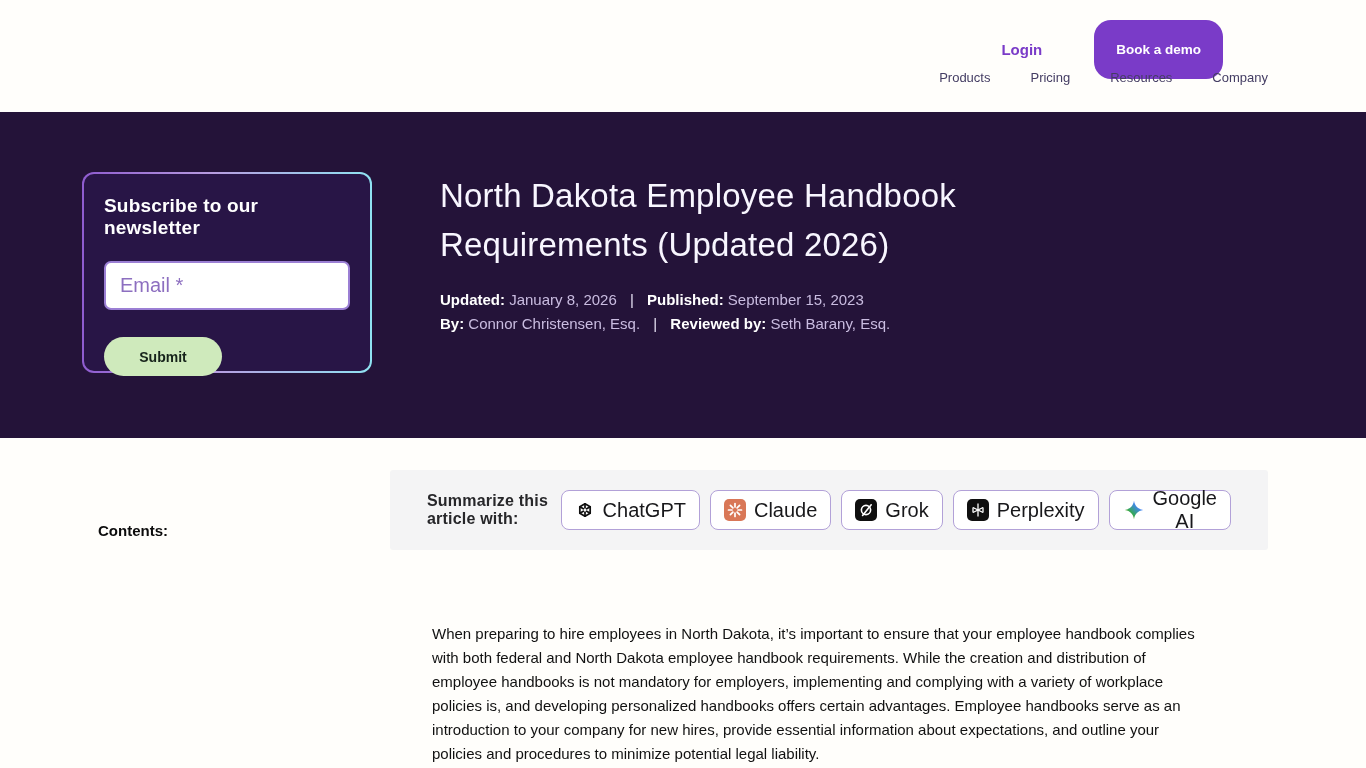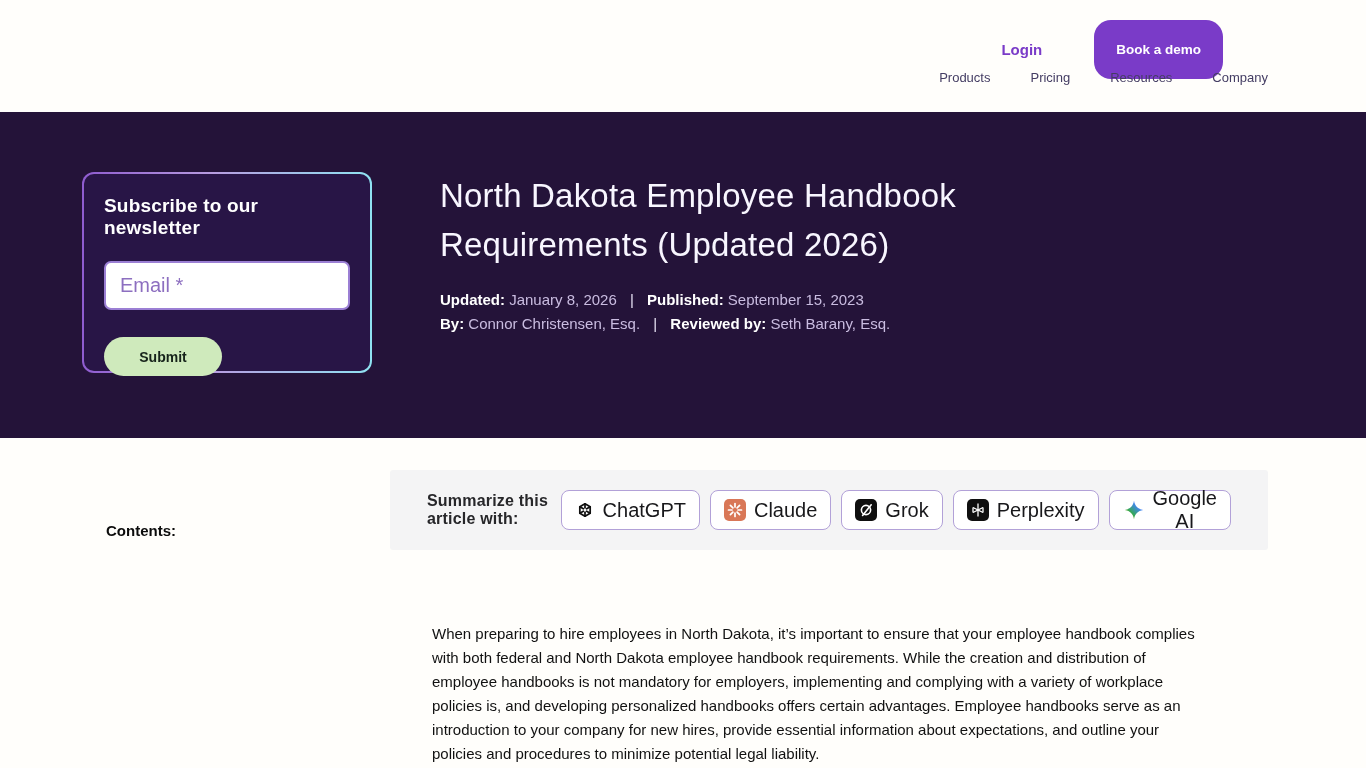--- a/index.html
+++ b/index.html
@@ -51,21 +51,21 @@
   .summarize-bar{position:absolute;left:390px;top:470px;width:878px;height:80px;background:var(--bar-bg);
     border-radius:3px;display:flex;align-items:center;padding:0 37px;}
   .summarize-label{font-size:16px;font-weight:700;color:#27272a;letter-spacing:.2px;}
   .ai-buttons{margin-left:auto;display:flex;gap:10px;}
   .ai-btn{display:flex;align-items:center;gap:8px;background:#fff;border:1px solid var(--btn-border);
     border-radius:8px;height:40px;padding:0 13px;font-size:20px;color:#18181b;cursor:pointer;font-family:inherit;}
   .icon-badge{width:22px;height:22px;border-radius:5px;display:flex;align-items:center;justify-content:center;flex:0 0 auto;}
   .badge-black{background:#0f0f0f;}
   .badge-orange{background:var(--claude-orange);}
 
-  .contents-label{position:absolute;left:98px;top:522px;font-size:15px;font-weight:700;color:#0c0c0c;margin-left:8px;}
+  .contents-label{position:absolute;left:98px;top:522px;font-size:15px;font-weight:700;color:#0c0c0c;}
 
   .article-intro{position:absolute;left:432px;top:622px;width:778px;font-size:15px;line-height:24px;color:#111;}
 </style>
 </head>
 <body>
 
 <div class="page">
 
   <div class="header">
     <div class="login-row">

